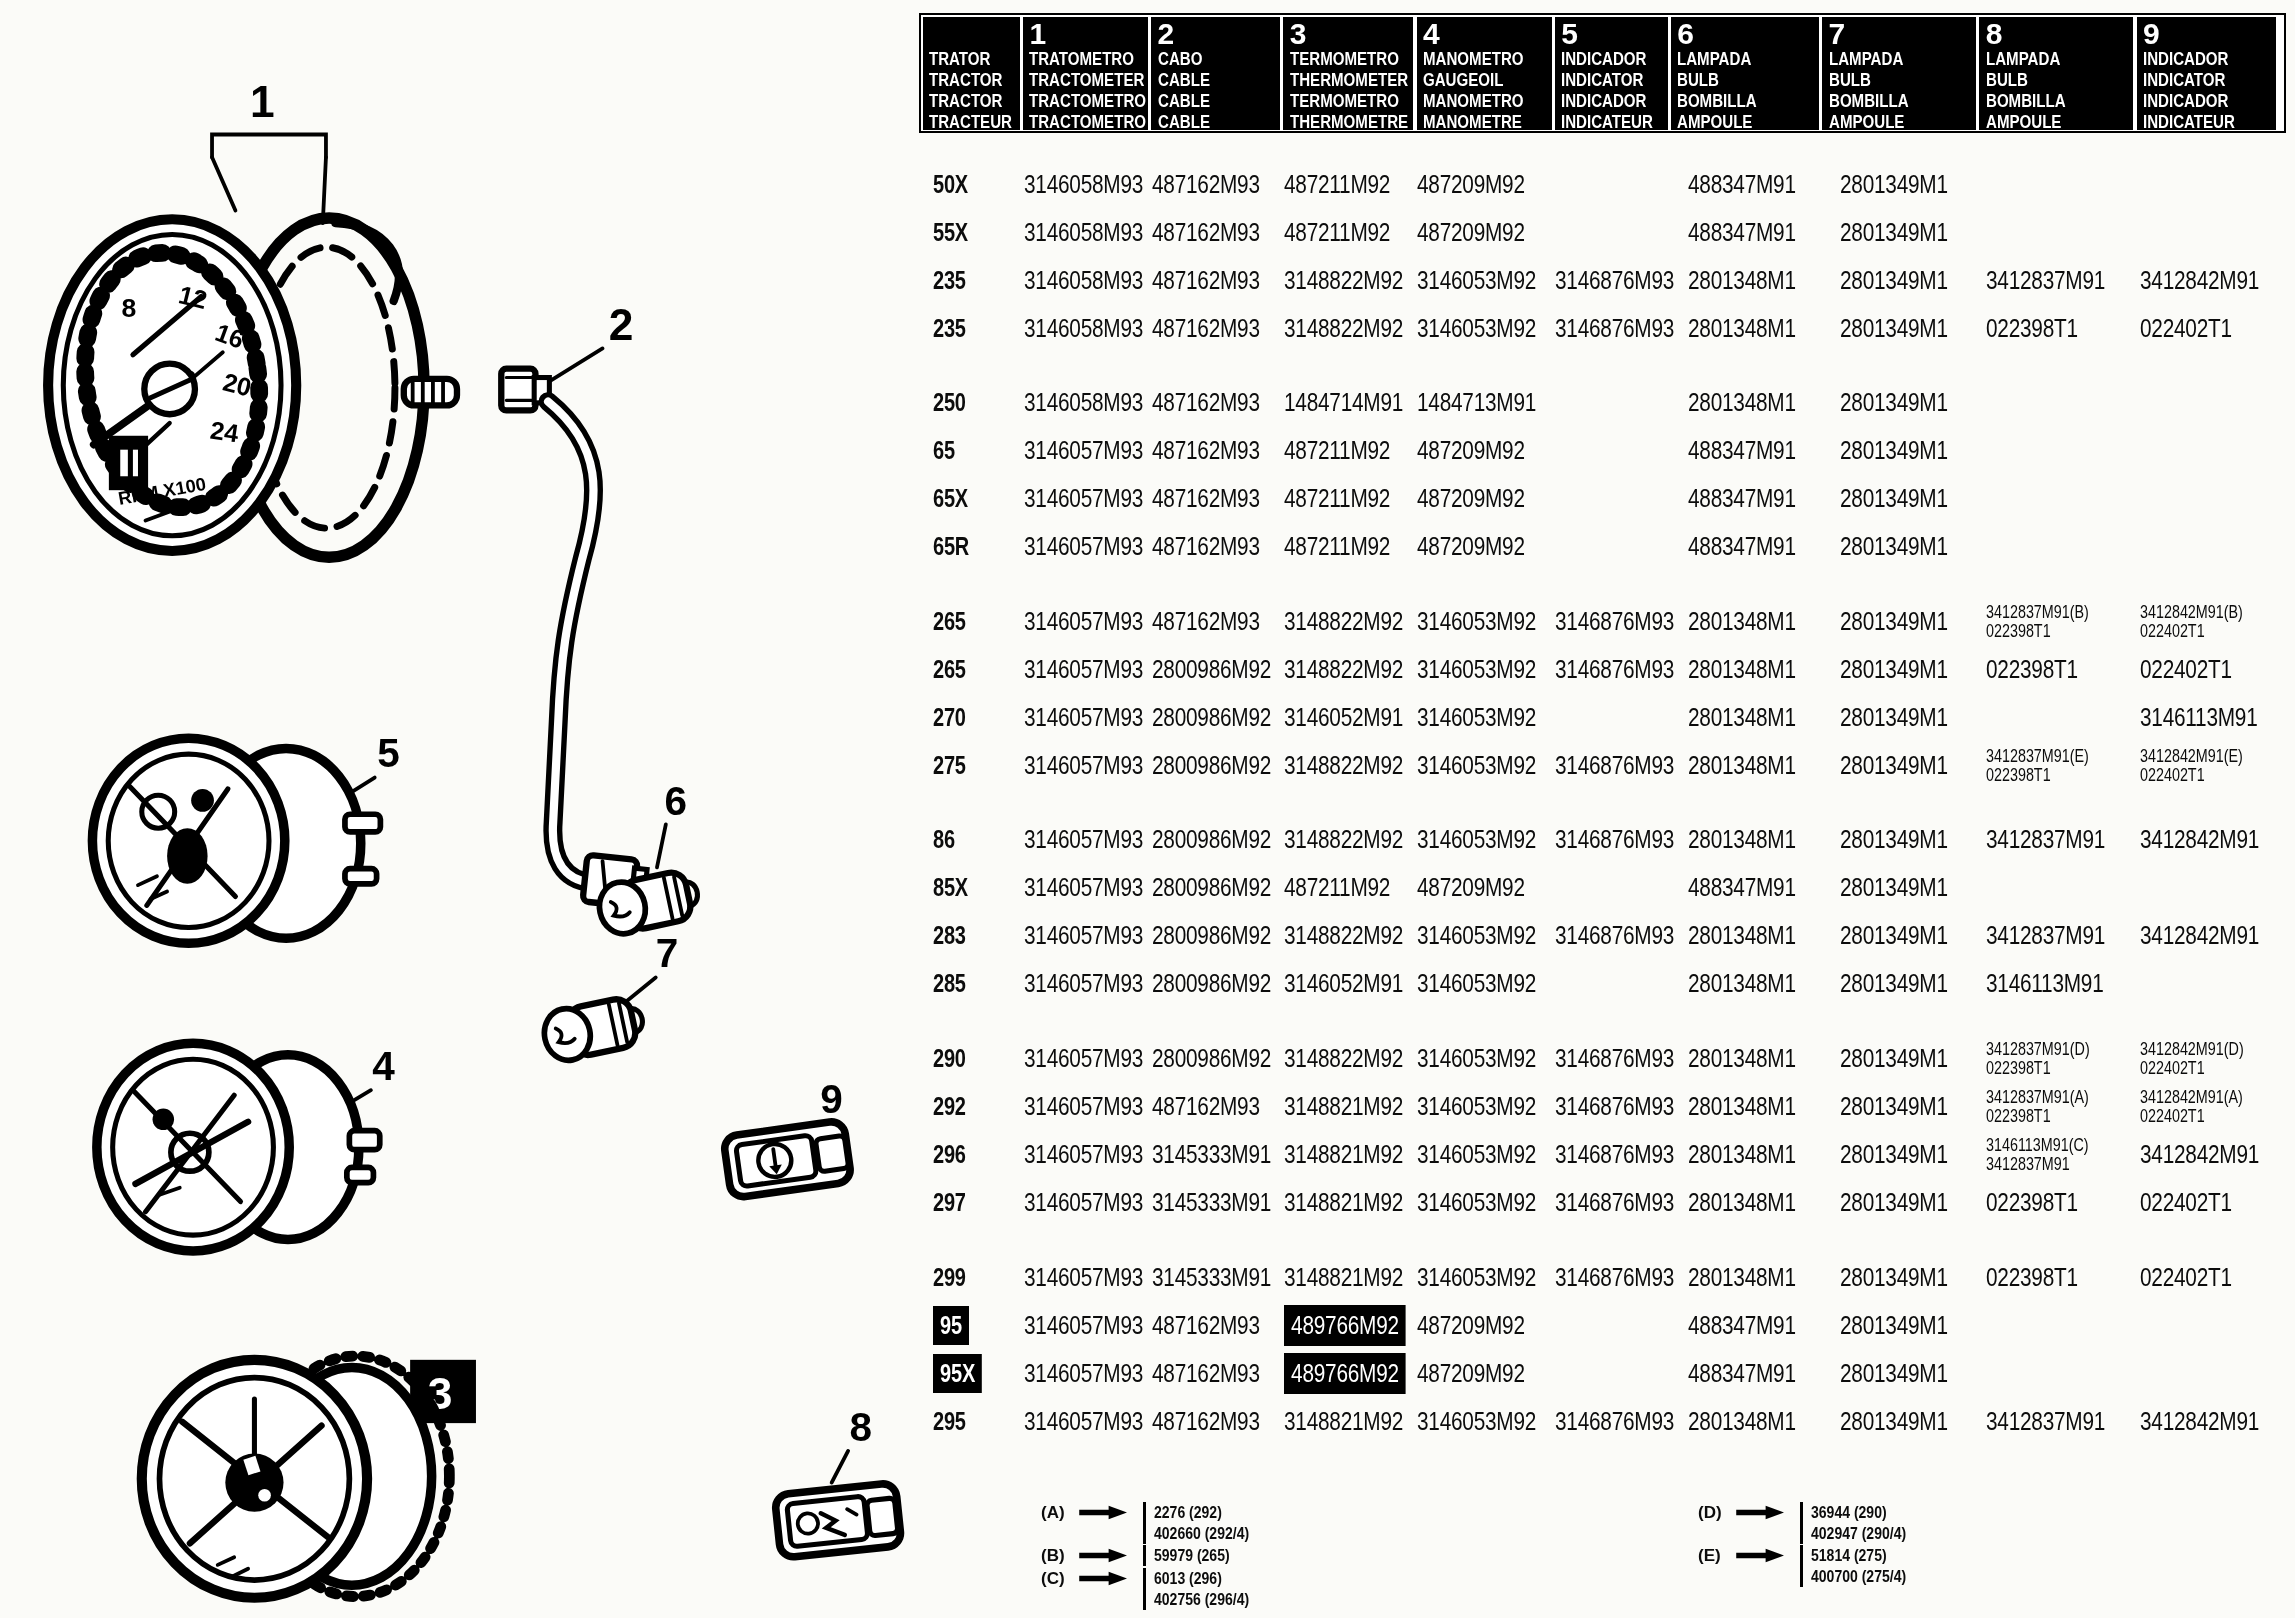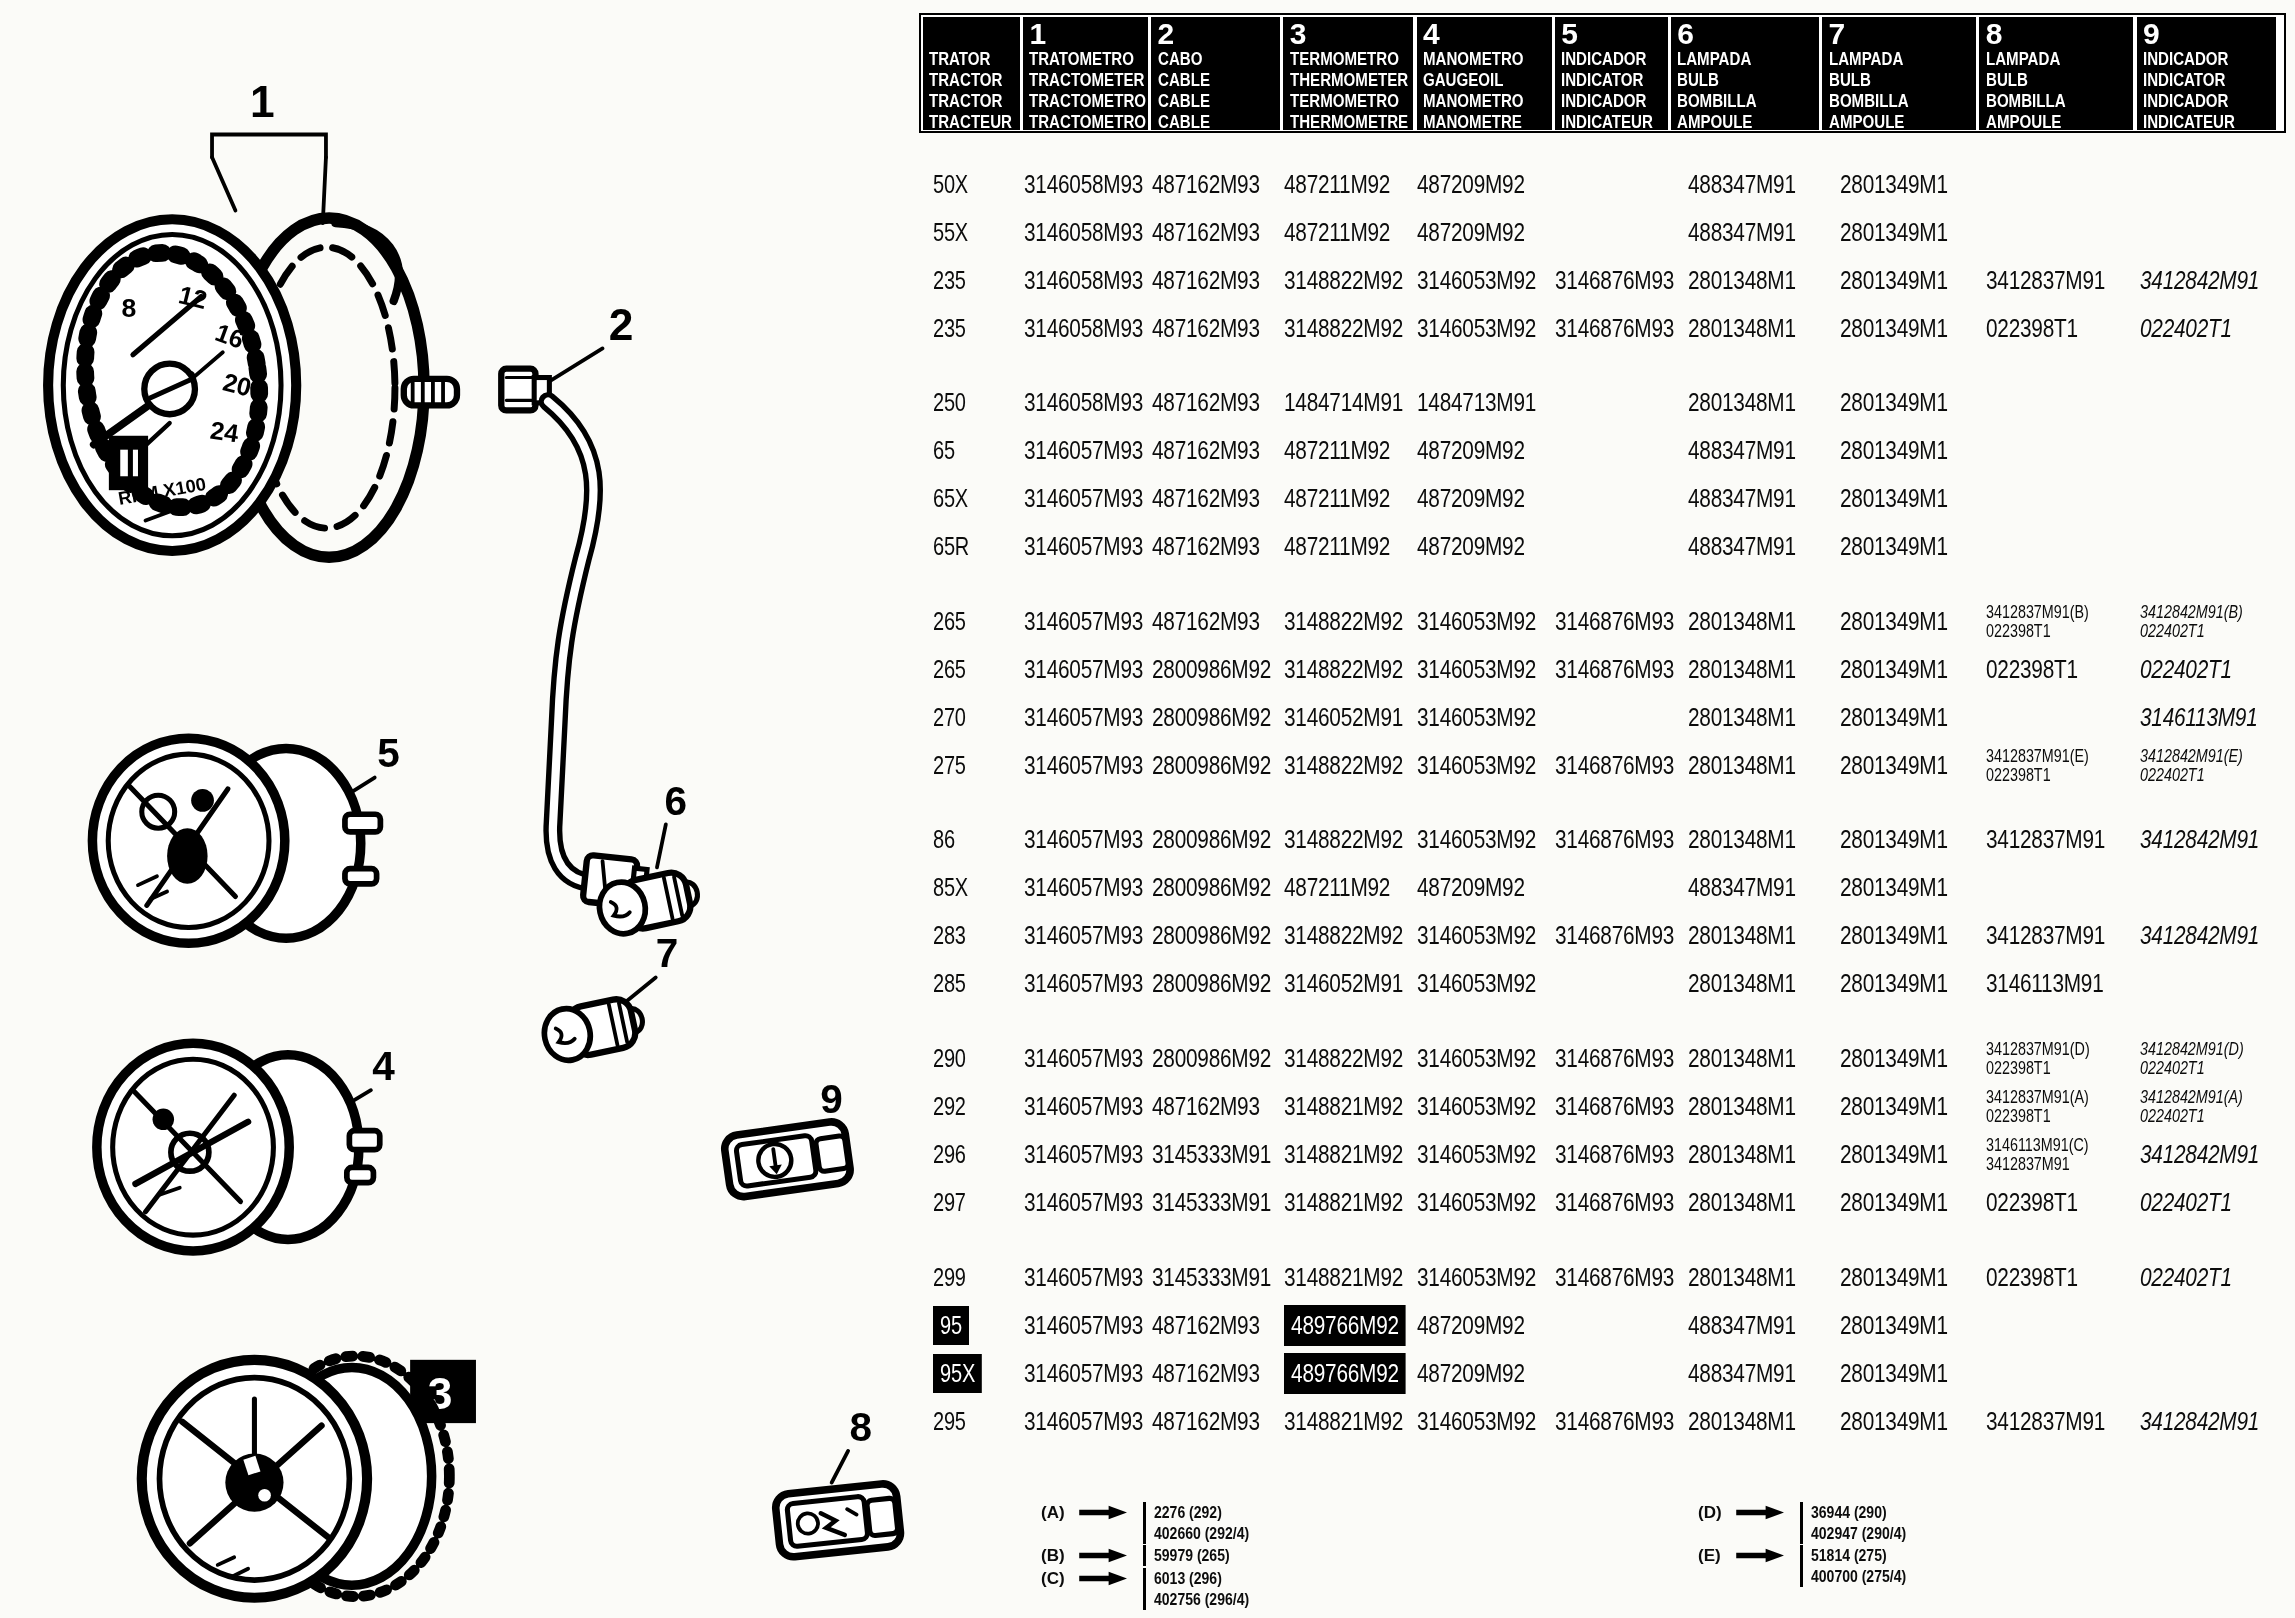--- a/index.html
+++ b/index.html
@@ -23,23 +23,23 @@
   .hbox{background:#000;color:#fff;height:113px;padding:2.5px 0 0 6.3px;box-sizing:border-box;overflow:hidden;}
   .hnum{font-size:30px;font-weight:bold;height:29px;line-height:29px;}
   .hline{font-size:18.4px;line-height:21px;font-weight:bold;white-space:nowrap;
          transform:scaleX(0.82);transform-origin:0 50%;}
   .tbody{margin-top:26.6px;padding-left:4.4px;}
   .tgroup{margin-bottom:26.6px;}
   .trow{display:grid;grid-template-columns:var(--cols);gap:3.2px;height:48px;align-items:center;}
   .cell{white-space:nowrap;}
   .cell span{display:inline-block;font-size:26px;letter-spacing:-0.3px;
              transform:scaleX(0.8);transform-origin:0 50%;white-space:nowrap;}
-  .model{padding-left:9.5px;}
+  .model{padding-left:9.5px;font-weight:bold;}
   .model span{font-size:25px;}
-  .c6{padding-left:16px;} .c7{padding-left:17px;} .c8{padding-left:5.7px;} .c9{padding-left:2.5px;font-style:italic;}
+  .c6{padding-left:16px;} .c7{padding-left:17px;} .c8{padding-left:5.7px;} .c9{padding-left:2.5px;}
   .pl{font-size:18.4px;line-height:19.6px;transform:scaleX(0.78);transform-origin:0 50%;white-space:nowrap;}
   .invbox{background:#000;color:#fff;padding:5px 8.9px;}
 
   
   .fnotes{position:absolute;top:1502px;}
   .fnotes.left{left:1041px;}
   .fnotes.right{left:1698px;}
   .fitem{display:flex;align-items:flex-start;margin-bottom:1.3px;}
   .flabel{font-weight:bold;font-size:17px;line-height:21px;width:37px;}
   .farrow{width:49px;height:15px;margin-top:3.2px;flex:none;}

